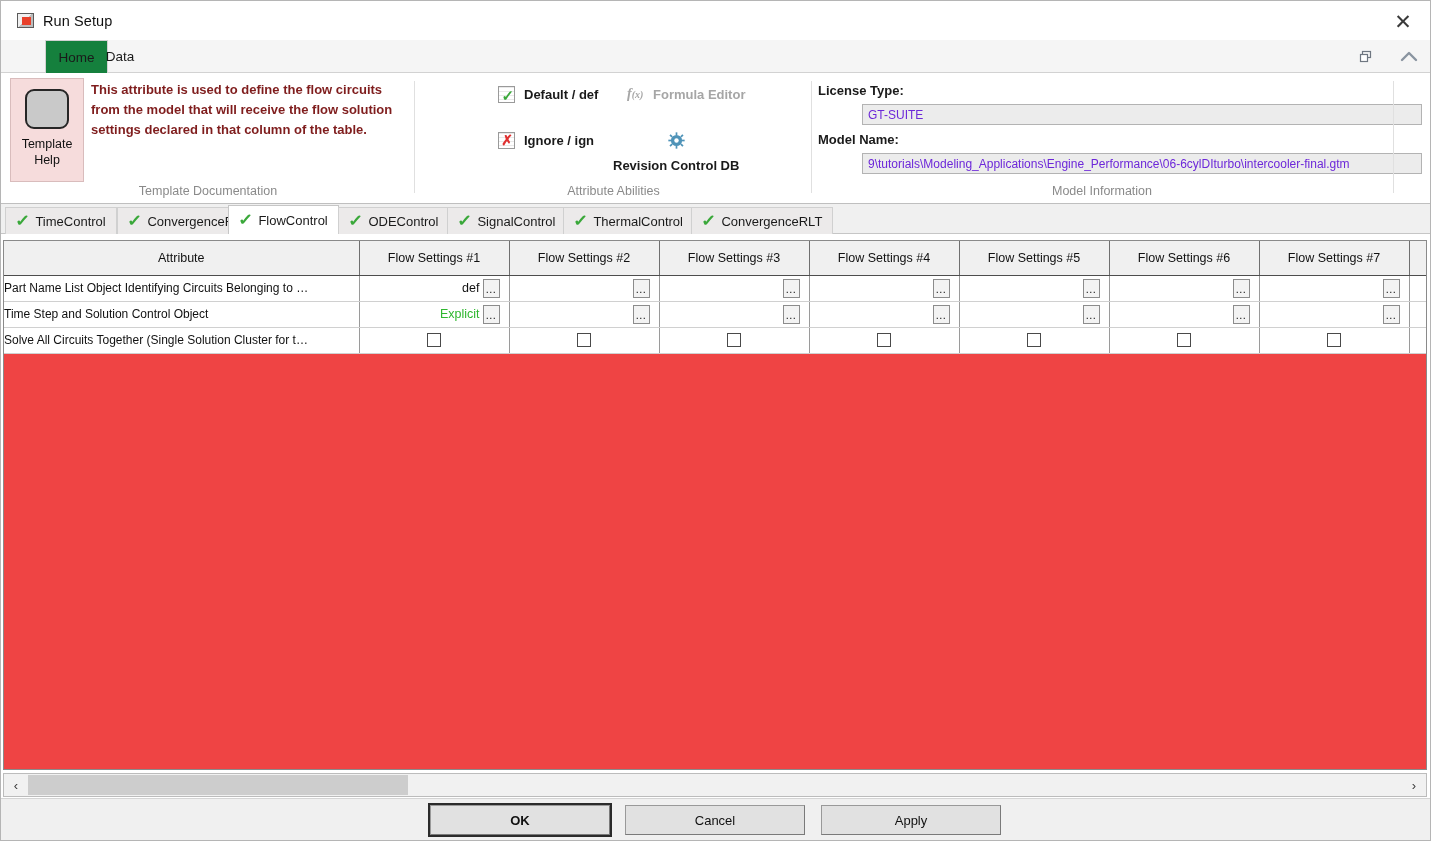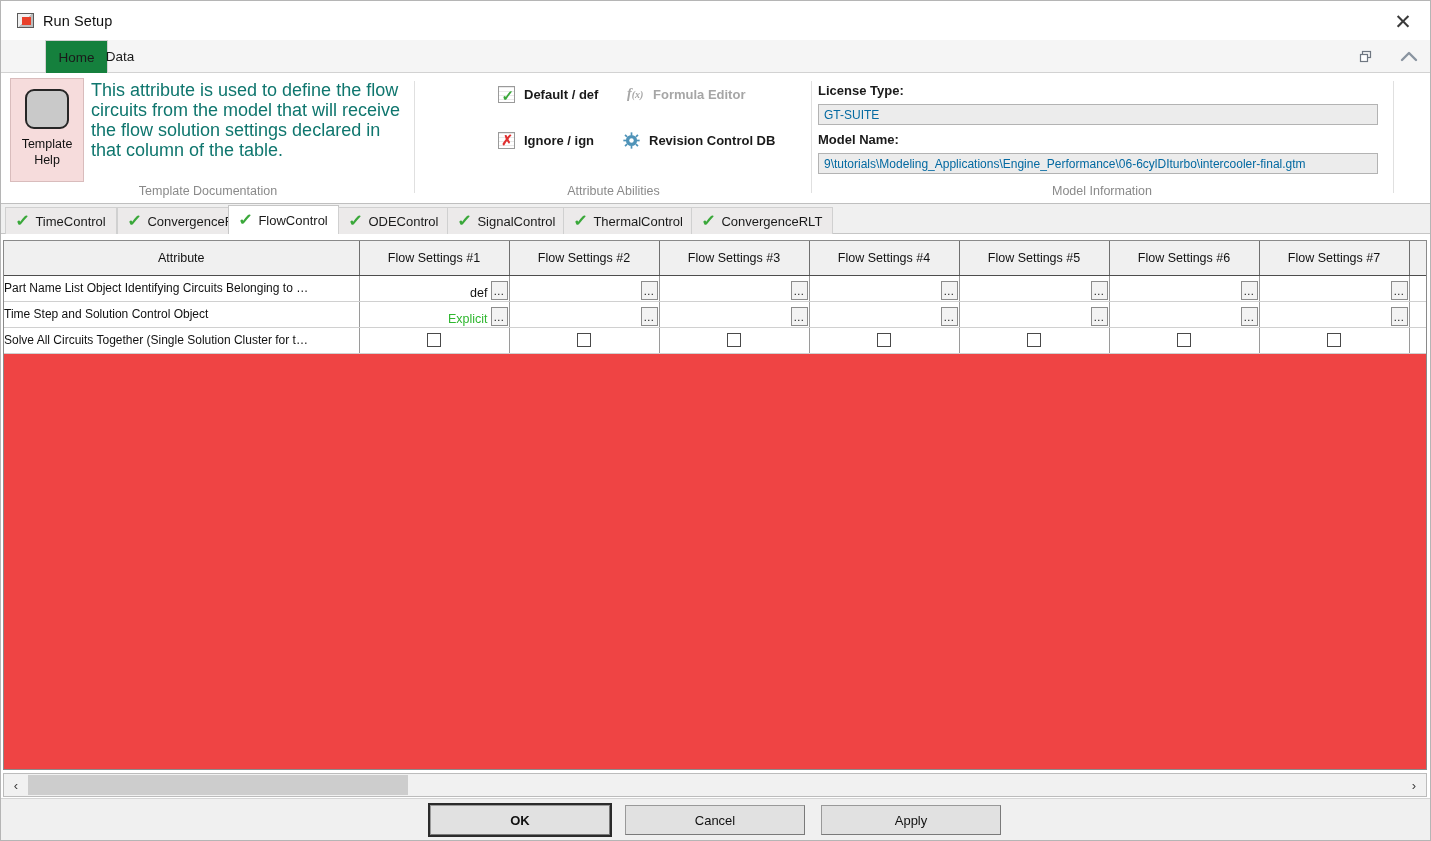--- a/index.html
+++ b/index.html
@@ -93,21 +93,21 @@
     display: flex; flex-direction: column; align-items: center;
     padding-top: 10px;
   }
   .tmpl-ico {
     width: 44px; height: 40px; border-radius: 9px;
     background: #c9c9c9; border: 2px solid #262626;
   }
   .tmpl-lbl { margin-top: 7px; font-size: 12.5px; color: #111; line-height: 16px; text-align: center; }
   .doc-text {
     position: absolute; left: 90px; top: 7px; width: 315px;
-    font-size: 18px; line-height: 20px; color: #0f766e; font-weight: 400;
+    font-size: 13px; line-height: 20px; color: #7f1d1d; font-weight: 700;
   }
 
   
   #grp-attr { left: 414px; width: 397px; }
   .circuit-btn {
     position: absolute; left: 14px; top: 8px; width: 78px; height: 100px;
     display: flex; flex-direction: column; align-items: center; padding-top: 6px;
   }
   .circuit-lbl { margin-top: 6px; font-size: 12.5px; color: #111; line-height: 16px; text-align: center; font-weight: 600;}
   .ab-item {
@@ -124,23 +124,23 @@
   .chk-ico span { position: absolute; right: 0px; bottom: -1px; font-size: 15px; line-height: 15px; font-weight: bold; }
   .gear-ico { width: 17px; height: 17px; flex: none; }
   .fx-ico { width: 17px; font-style: italic; font-family: "Liberation Serif", serif; font-size: 14px; color: #a6a6a6; flex: none; }
 
   
   #grp-model { left: 811px; width: 580px; }
   .mi-label { position: absolute; font-size: 13px; font-weight: 600; color: #1a1a1a; }
   .mi-field {
     position: absolute; height: 21px;
     background: #ececec; border: 1px solid #b3b3b3;
-    font-size: 12px; color: #0369a1;
+    font-size: 12px; color: #6d28d9;
     display: flex; align-items: center; padding-left: 5px;
-    white-space: nowrap; overflow: hidden;
+    white-space: nowrap; overflow: hidden; margin-left: 44px;
   }
 
   
   .subtabs {
     position: absolute; left: 0; top: 203px; width: 1429px; height: 30px;
     background: #f0f0f0;
     border-bottom: 1px solid #c6c6c6;
   }
   .stab {
     position: absolute; top: 3px; height: 27px;
@@ -175,21 +175,21 @@
     border-bottom: 1px solid #d0d0d0;
     font-size: 12px; color: #111;
     padding: 0;
   }
   td.attr-cell {
     background: #f0f0f0; padding-left: 6px; text-align: left;
     white-space: nowrap; overflow: hidden;
     border-right: 1px solid #6f6f6f;
     margin-left: 8px;
   }
-  .cellinner { display: flex; align-items: flex-end; justify-content: flex-end; height: 24px; padding-right: 1px; }
+  .cellinner { display: flex; align-items: center; justify-content: flex-end; height: 24px; padding-right: 9px; }
   .cellval { padding-right: 3px; font-size: 12.5px; }
   .cellval.green { color: #2fb72f; }
   .ellipsis-btn {
     width: 17px; height: 19px; flex: none;
     background: #f3f3f3; border: 1px solid #8c8c8c;
     display: flex; align-items: flex-end; justify-content: center;
     font-size: 11px; line-height: 11px; color: #111; letter-spacing: .5px;
     padding-bottom: 2px;
   }
   td.selected { background: #dcdcf5; }
@@ -281,21 +281,21 @@
             <span style="color:#e03131; font-size:14px; right:1px; bottom:0px;">✗</span>
           </span>
         <span>Ignore / ign</span>
       </div>
 
       <div class="ab-item disabled" style="left:212px; top:13px;">
         <span class="fx-ico">f<span style="font-size:10px;">(x)</span></span>
         <span>Formula Editor</span>
       </div>
 
-      <div class="ab-item" style="left:208px; top:59px;">
+      <div class="ab-item" style="left:198px; top:59px;flex-direction:column;">
         <span class="gear-ico">
           <svg width="17" height="17" viewBox="0 0 20 20">
             <g fill="#4f93b8">
               <circle cx="10" cy="10" r="6.6"></circle>
               <g>
                 <rect x="9" y="0.4" width="2" height="3.4"></rect>
                   <rect x="9" y="16.2" width="2" height="3.4"></rect>
                 <rect x="0.4" y="9" width="3.4" height="2"></rect>
                   <rect x="16.2" y="9" width="3.4" height="2"></rect>
                 <rect x="2.6" y="2.9" width="2" height="3.4" transform="rotate(-45 3.6 4.6)"></rect>

